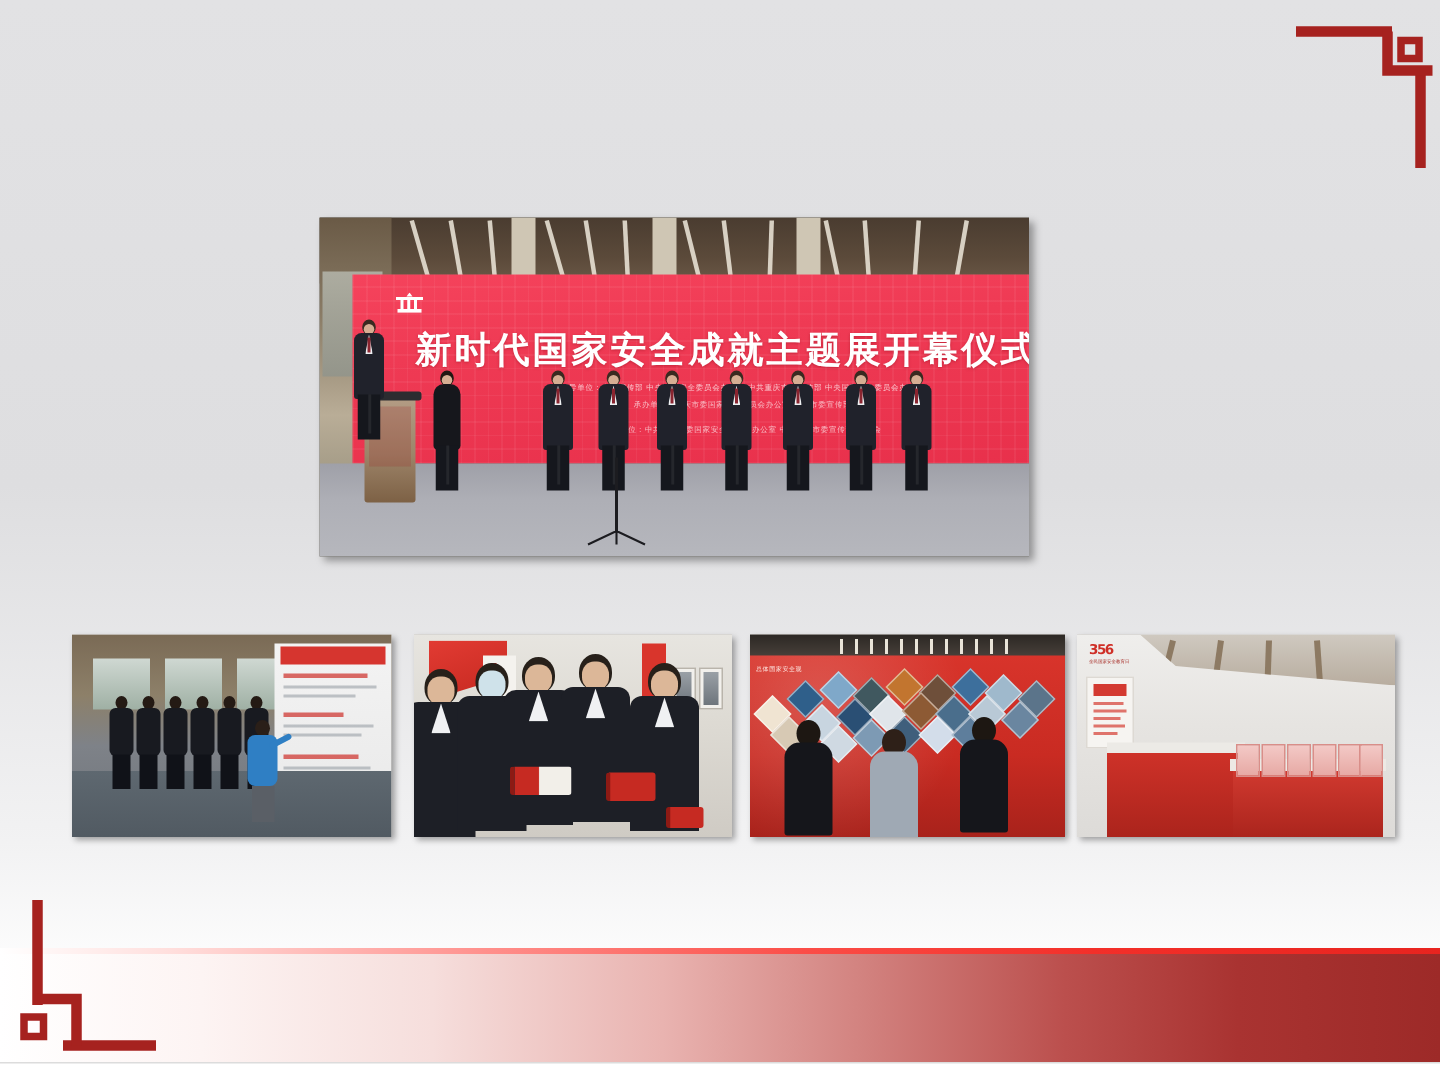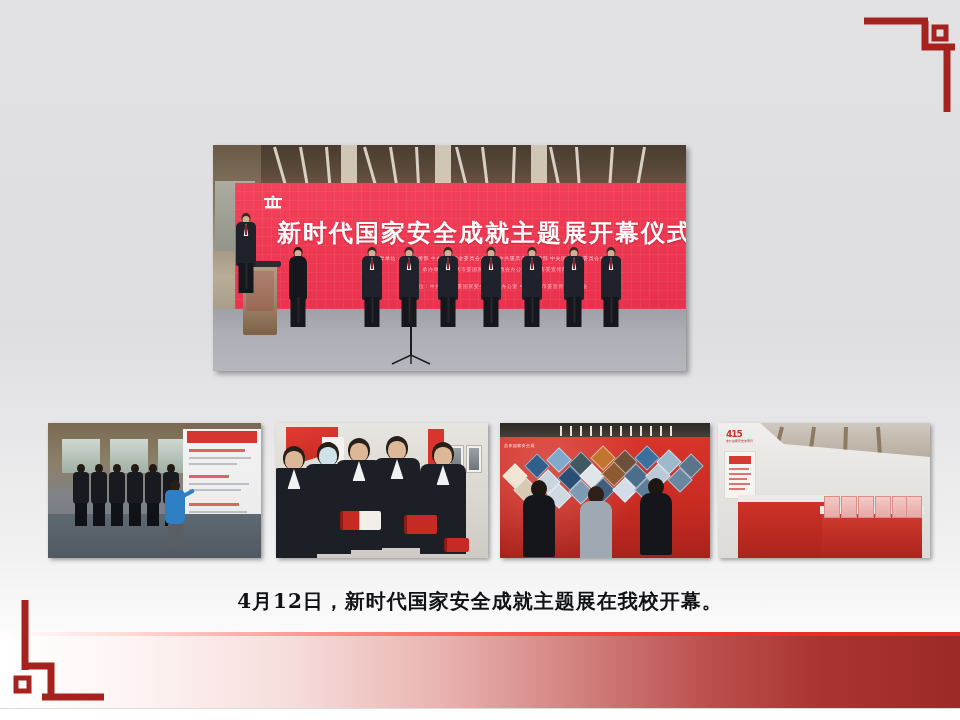--- a/index.html
+++ b/index.html
@@ -559,21 +559,21 @@
 
   <div class="thumb t4">
     <div class="t4-bg"></div>
     <div class="t4-ceil">
       <div class="t4-beam" style="left:20px;transform:rotate(14deg)"></div>
       <div class="t4-beam" style="left:52px;transform:rotate(8deg)"></div>
       <div class="t4-beam" style="left:84px;transform:rotate(2deg)"></div>
       <div class="t4-beam" style="left:116px;transform:rotate(-4deg)"></div>
     </div>
     <div class="t4-logo">
-      <span>415</span>
+      <span>356</span>
       <small>全民国家安全教育日</small>
     </div>
     <div class="t4-poster">
       <div class="ph"></div>
       <div class="pl" style="top:16px;width:20px"></div>
       <div class="pl" style="top:21px;width:22px"></div>
       <div class="pl" style="top:26px;width:18px"></div>
       <div class="pl" style="top:31px;width:21px"></div>
       <div class="pl" style="top:36px;width:16px"></div>
     </div>
@@ -597,21 +597,20 @@
     <div class="t4-boxes">
       <i style="left:0"></i>
         <i style="left:17px"></i>
         <i style="left:34px"></i>
       <i style="left:51px"></i>
         <i style="left:68px"></i>
         <i style="left:82px"></i>
     </div>
   </div>
 
-  <div class="caption">4月12日，新时代国家安全成就主题展在我校开幕。</div>
 
   <div class="bottom-band"></div>
   <div class="bottom-strip"></div>
 
   <div class="corner-bl">
     <svg width="100" height="110" viewBox="0 0 100 110">
       <g fill="none" stroke="#a6221f" stroke-width="7">
         <path d="M13 0v70"></path>
         <path d="M30 97h62"></path>
         <path d="M13 66h26v31"></path>

